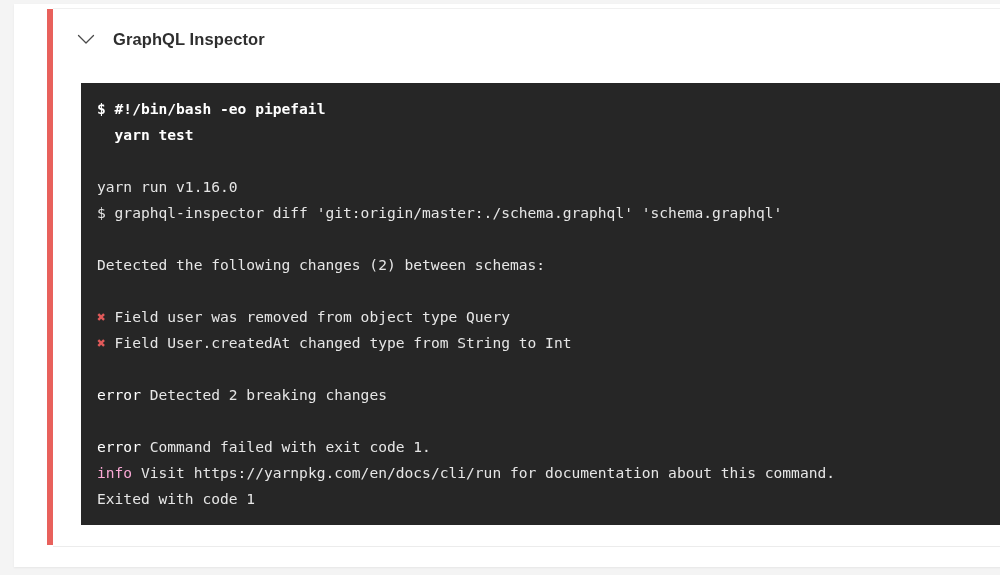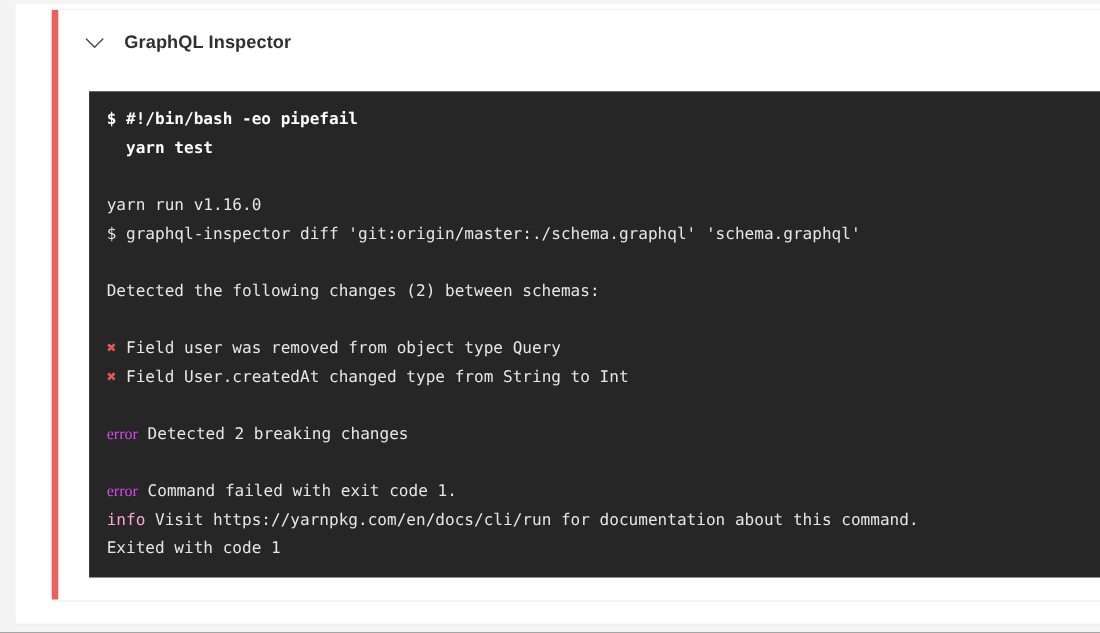--- a/index.html
+++ b/index.html
@@ -105,22 +105,21 @@
   }
   .log-line.blank {
     height: 26px;
   }
   .log-line.cmd {
     font-weight: bold;
     color: #ffffff;
   }
 
   .tok-error {
-    color: #d946ef;
-    font-family: Liberation Serif, serif;
+    color: #ffffff;
   }
   .tok-info {
     color: #f9a8d4;
   }
   .tok-cross {
     color: #e05a5a;
     font-weight: bold;
     letter-spacing: 0;
   }
 

